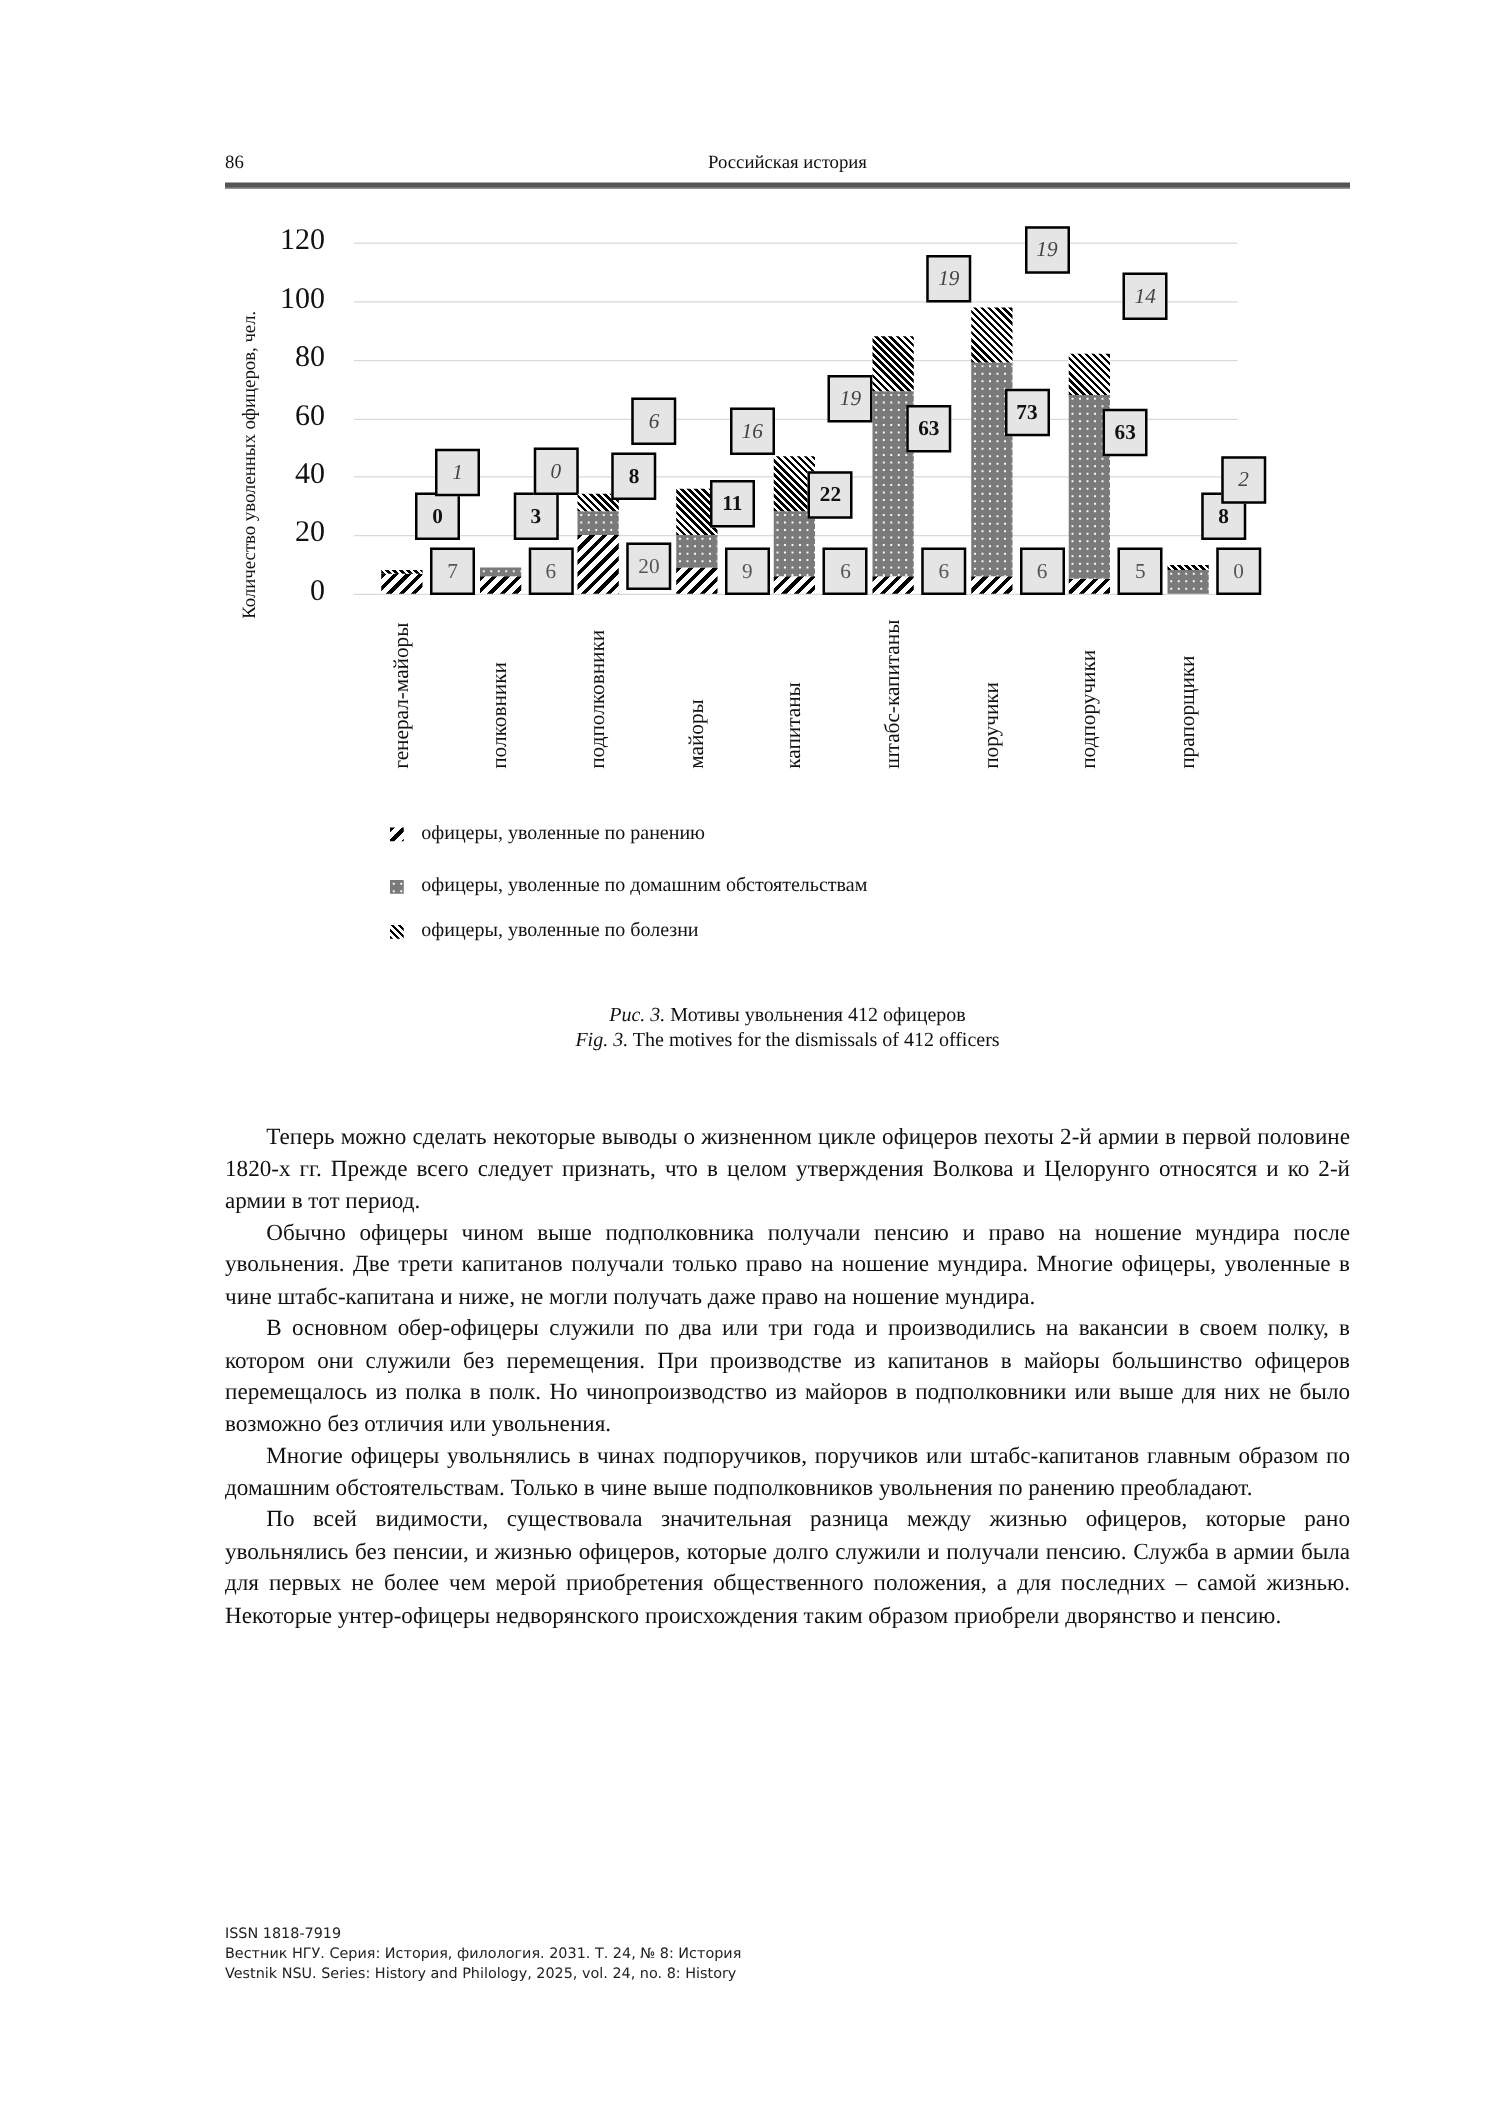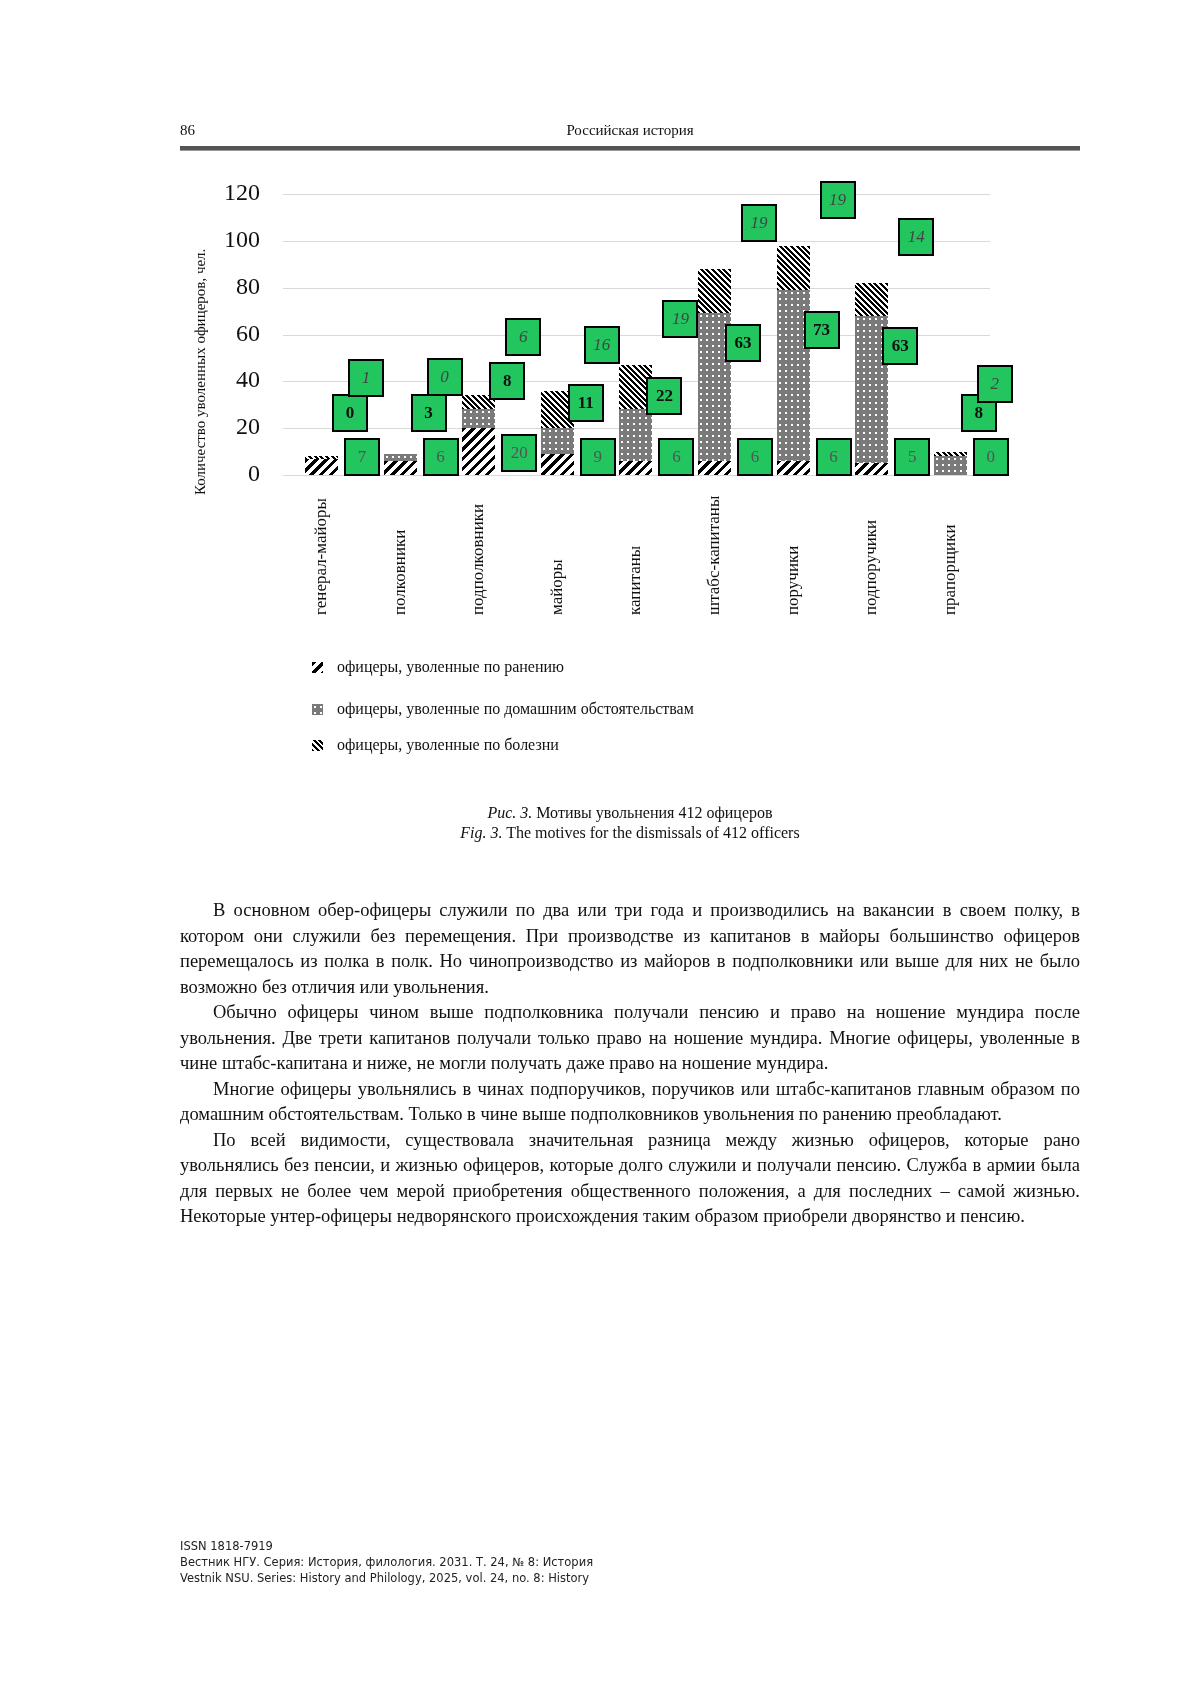--- a/index.html
+++ b/index.html
@@ -9,21 +9,21 @@
   .header-title{left:180px;width:900px;top:122px;text-align:center;font-size:15px;}
   .header-rule{left:180px;top:146px;width:900px;height:4px;background:#555;border-bottom:1px solid #999;}
   #chart{left:0;top:0;width:1200px;height:700px;}
   .ytick{font-size:24px;text-align:right;width:60px;}
   .ylabel{font-size:15px;transform:rotate(-90deg);transform-origin:left top;white-space:nowrap;}
   .gridline{height:1px;background:#d9d9d9;}
   .bar-seg{position:absolute;}
   .pat-wound{background:repeating-linear-gradient(135deg,#000 0 3px,#fff 3px 7px);}
   .pat-home{background-color:#7a7a7a;background-image:radial-gradient(#fff 0.8px,transparent 1.2px);background-size:6px 6px;}
   .pat-ill{background:repeating-linear-gradient(45deg,#000 0 2px,#fff 2px 4px);}
-  .lbl{position:absolute;border:2px solid #000;background:#22c55e;text-align:center;font-size:17px;line-height:34px;height:34px;min-width:24px;padding:0 4px;box-sizing:content-box;}
+  .lbl{position:absolute;border:2px solid #000;background:#e5e5e5;text-align:center;font-size:17px;line-height:34px;height:34px;min-width:24px;padding:0 4px;box-sizing:content-box;}
   .lbl.wound{color:#555;font-weight:normal;}
   .lbl.home{font-weight:bold;}
   .lbl.ill{font-style:italic;color:#444;}
   .xlabel{font-size:17px;transform:rotate(-90deg);transform-origin:left top;white-space:nowrap;}
   .legend-item{left:312px;font-size:16px;display:flex;align-items:center;}
   .legend-swatch{width:11px;height:11px;margin-right:14px;display:inline-block;}
   .caption{left:180px;width:900px;text-align:center;font-size:16px;line-height:20px;}
   .caption i{font-style:italic;}
   .body-text{left:180px;width:900px;top:898px;font-size:18.5px;line-height:25.5px;text-align:justify;}
   .body-text p{margin:0;text-indent:33px;}
@@ -123,22 +123,23 @@
     <div class="abs legend-item" style="top: 736px;">
       <span class="legend-swatch pat-ill"></span>
       <span>офицеры, уволенные по болезни</span>
     </div>
   </div>
 
 <div class="abs caption" style="top:803px;"><i>Рис. 3.</i><span> Мотивы увольнения 412 офицеров</span></div>
 <div class="abs caption" style="top:823px;"><i>Fig. 3.</i><span> The motives for the dismissals of 412 officers</span></div>
 
 <div class="abs body-text">
+  <p>Теперь можно сделать некоторые выводы о жизненном цикле офицеров пехоты 2-й армии в первой половине 1820-х гг. Прежде всего следует признать, что в целом утверждения Волкова и Целорунго относятся и ко 2-й армии в тот период.</p>
+  <p>Обычно офицеры чином выше подполковника получали пенсию и право на ношение мундира после увольнения. Две трети капитанов получали только право на ношение мундира. Многие офицеры, уволенные в чине штабс-капитана и ниже, не могли получать даже право на ношение мундира.</p>
   <p>В основном обер-офицеры служили по два или три года и производились на вакансии в своем полку, в котором они служили без перемещения. При производстве из капитанов в майоры большинство офицеров перемещалось из полка в полк. Но чинопроизводство из майоров в подполковники или выше для них не было возможно без отличия или увольнения.</p>
-  <p>Обычно офицеры чином выше подполковника получали пенсию и право на ношение мундира после увольнения. Две трети капитанов получали только право на ношение мундира. Многие офицеры, уволенные в чине штабс-капитана и ниже, не могли получать даже право на ношение мундира.</p>
   <p>Многие офицеры увольнялись в чинах подпоручиков, поручиков или штабс-капитанов главным образом по домашним обстоятельствам. Только в чине выше подполковников увольнения по ранению преобладают.</p>
   <p>По всей видимости, существовала значительная разница между жизнью офицеров, которые рано увольнялись без пенсии, и жизнью офицеров, которые долго служили и получали пенсию. Служба в армии была для первых не более чем мерой приобретения общественного положения, а для последних – самой жизнью. Некоторые унтер-офицеры недворянского происхождения таким образом приобрели дворянство и пенсию.</p>
 </div>
 
 <div class="abs footer">
   <div>ISSN 1818-7919</div>
   <div>Вестник НГУ. Серия: История, филология. 2031. Т. 24, № 8: История</div>
   <div>Vestnik NSU. Series: History and Philology, 2025, vol. 24, no. 8: History</div>
 </div>
 

